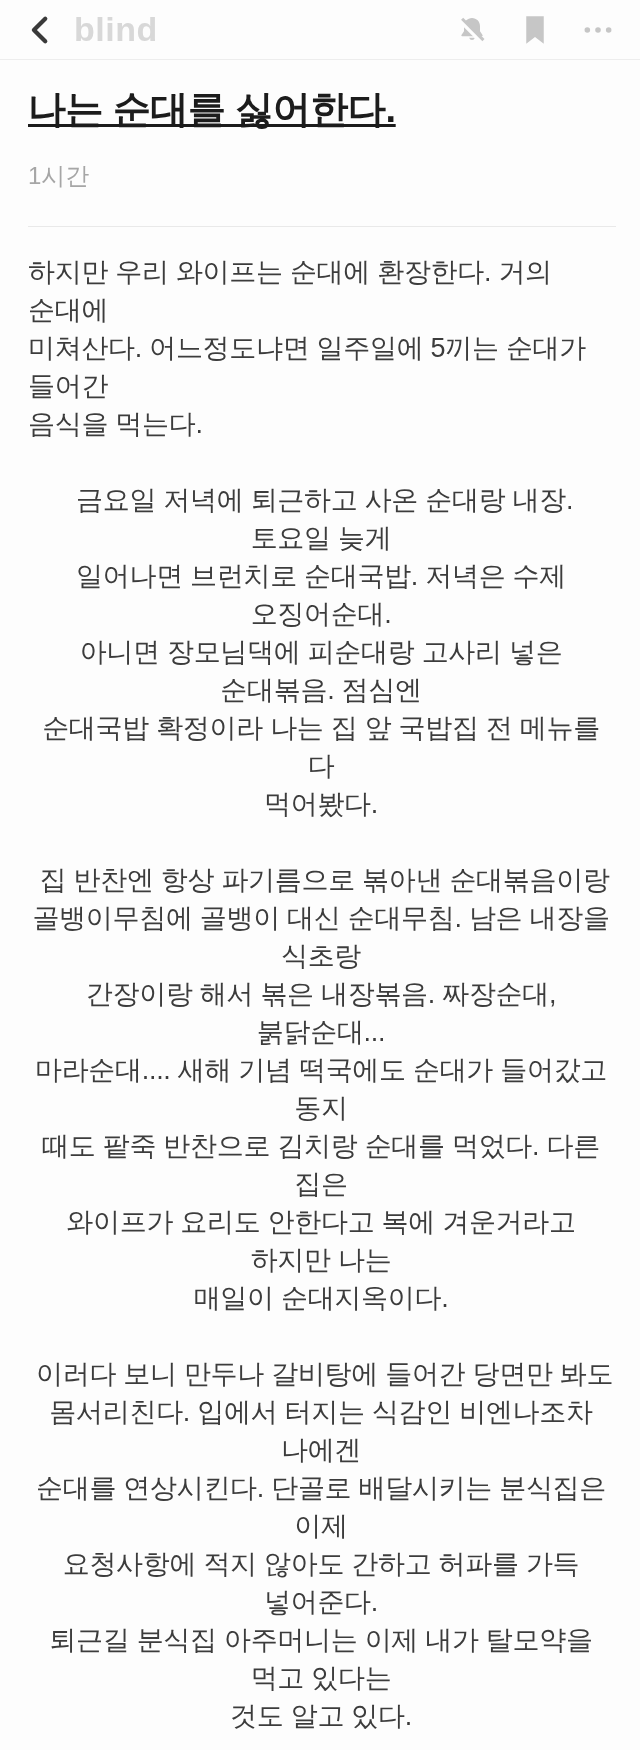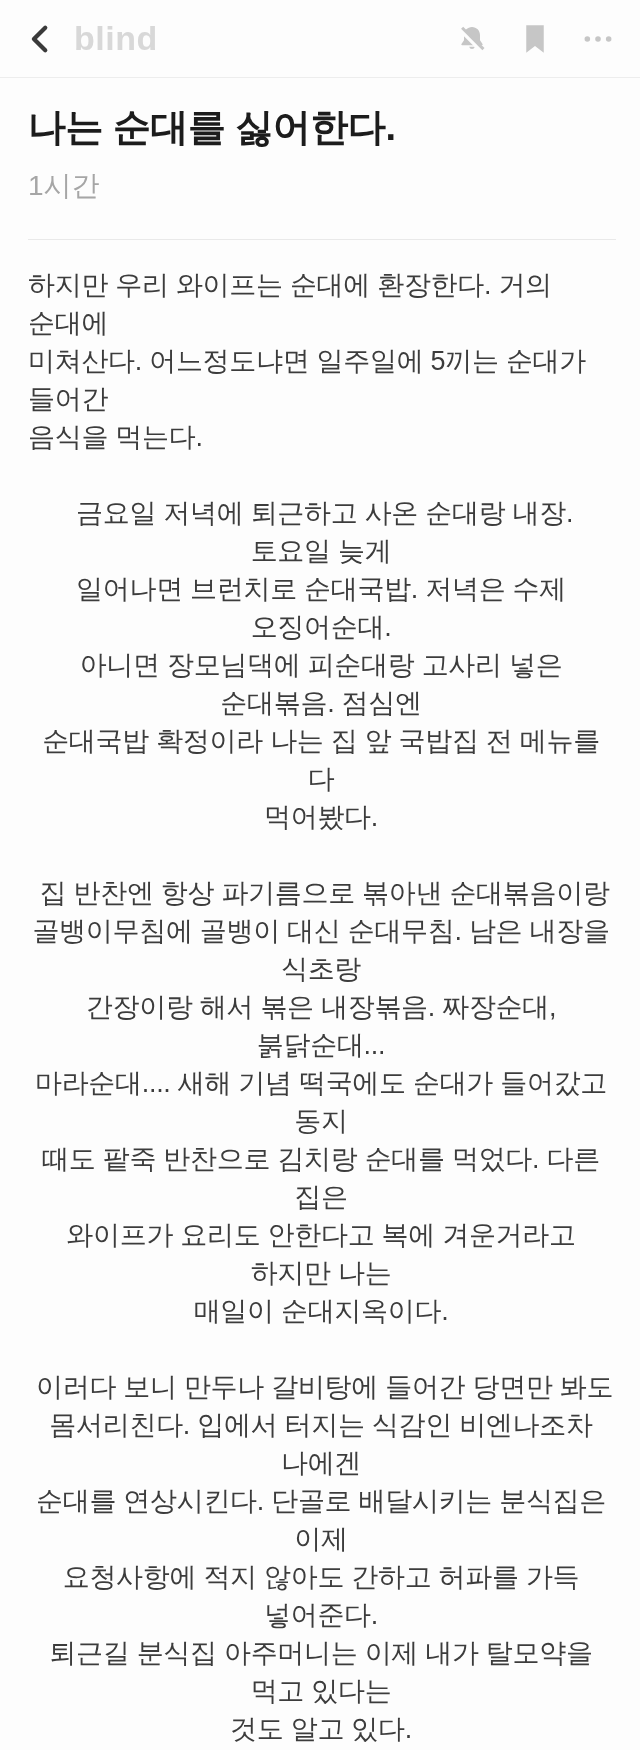--- a/index.html
+++ b/index.html
@@ -8,21 +8,21 @@
     width:640px;
     background:#ffffff;
     font-family:"Liberation Sans","DejaVu Sans",sans-serif;
     color:#3c3c3c;
     -webkit-font-smoothing:antialiased;
   }
   .screen{width:640px;min-height:1750px;background:#fdfdfd;box-sizing:border-box;overflow:hidden;}
 
   
   .app-bar{
-    height:78px;
+    height:60px;
     display:flex;align-items:center;justify-content:space-between;
     padding:0 24px;box-sizing:border-box;
     background:#fdfdfd;
     border-bottom:1px solid #ededed;
   }
   .app-bar .left{display:flex;align-items:center;gap:16px;}
   .icon-btn{
     background:none;border:none;padding:0;margin:0;
     display:flex;align-items:center;justify-content:center;
     cursor:pointer;
@@ -33,26 +33,27 @@
   }
   .app-bar .right{display:flex;align-items:center;gap:34px;padding-right:2px;}
   .app-bar svg{display:block;}
 
   
   .post-head{padding:26px 28px 0;}
   .post-title{
     margin:0;
     font-size:38px;line-height:1.25;font-weight:700;color:#1c1c1c;
     letter-spacing:-0.5px;
+    text-decoration:underline;
   }
   .post-meta{margin-top:24px;font-size:23px;line-height:1.2;}
   .post-meta .company{color:#949494;}
   .post-meta .dot{color:#b8b8b8;margin:0 9px;}
   .post-meta .topic{color:#585858;}
-  .post-time{margin-top:15px;font-size:28px;color:#a6a6a6;}
+  .post-time{margin-top:26px;font-size:24px;color:#a6a6a6;}
 
   .divider{
     border:none;border-top:1px solid #e9e9e9;
     margin:34px 24px 0 28px;
   }
 
   
   .post-body{
     padding:26px 26px 40px 28px;
     font-size:27px;line-height:38px;color:#3c3c3c;

